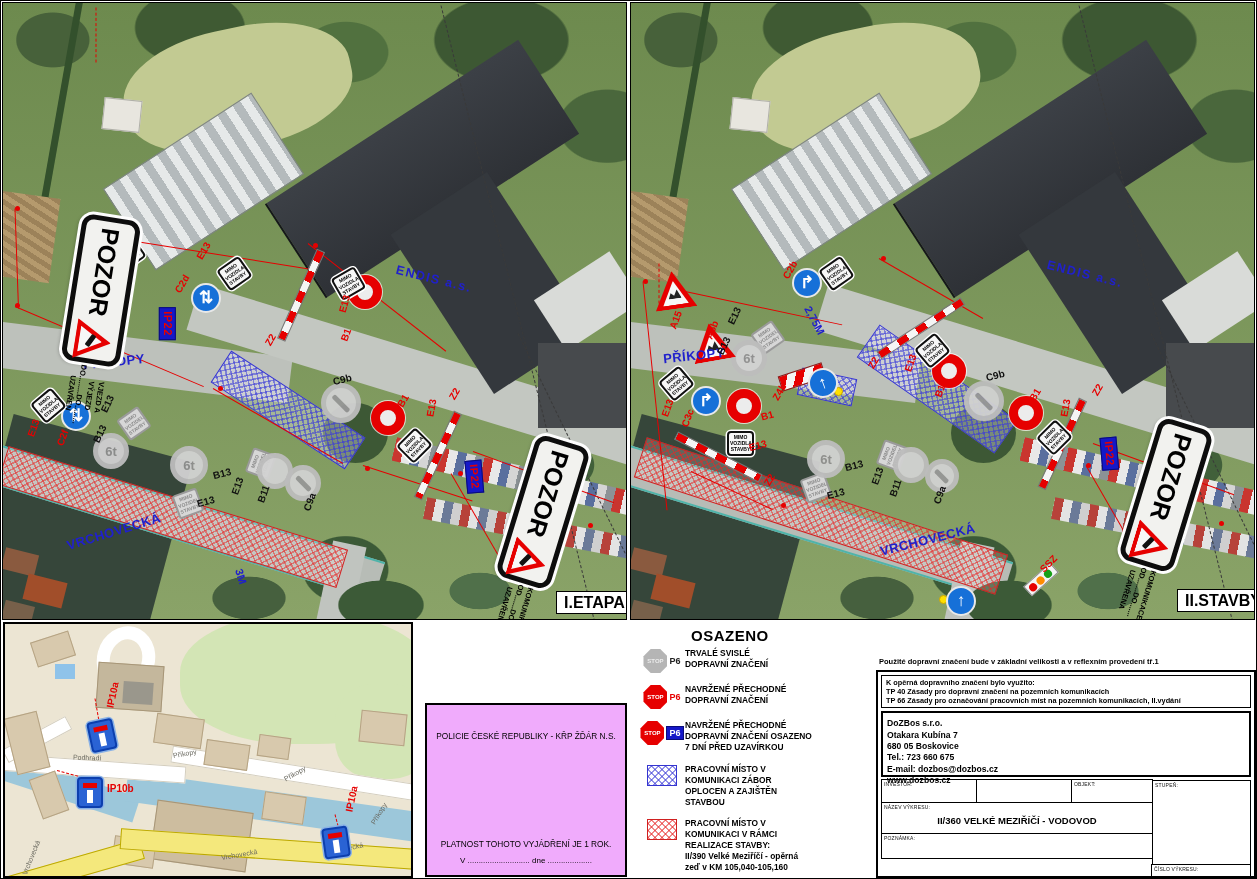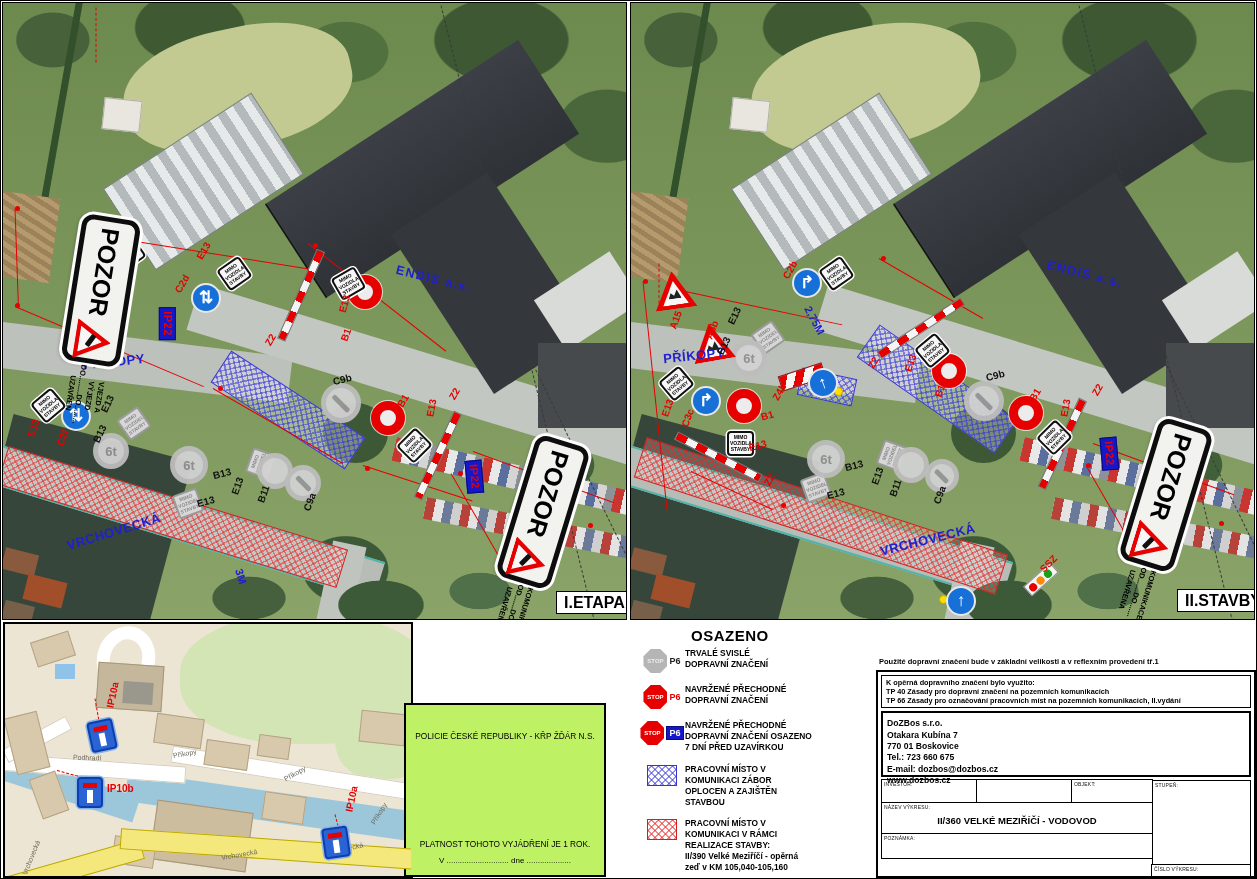--- a/index.html
+++ b/index.html
@@ -53,21 +53,21 @@
   .ov{position:absolute;left:2px;top:621px;width:410px;height:256px;border:2px solid #000;box-sizing:border-box;background:#ece5d3;overflow:hidden;}
   .ovbg{position:absolute;}
   .ov-street{position:absolute;font-size:7px;color:#69685f;white-space:nowrap;z-index:12;line-height:1;}
   .ov-rlabel{position:absolute;font-size:10px;font-weight:700;color:#e60000;white-space:nowrap;z-index:30;line-height:1;}
   .ip10{position:absolute;width:22px;height:27px;background:#2a63d4;border:2.5px solid #0c3fae;border-radius:4px;box-shadow:0 0 0 1.5px #8ab2e6;box-sizing:content-box;z-index:25;}
   .ip10 i{position:absolute;left:50%;bottom:3px;transform:translateX(-50%);width:6px;height:13px;background:#fff;}
   .ip10 b{position:absolute;left:50%;top:4px;transform:translateX(-50%);width:14px;height:5px;background:#e60000;}
   .ov-dash{position:absolute;height:0;border-top:1.3px dashed #e60000;transform-origin:left center;z-index:24;}
 
   
-  .police{position:absolute;left:403px;top:702px;width:202px;height:174px;border:2px solid #000;box-sizing:border-box;background:#bef264;}
+  .police{position:absolute;left:424px;top:702px;width:202px;height:174px;border:2px solid #000;box-sizing:border-box;background:#f0abfc;}
   .police .pt{margin-top:26px;text-align:center;font-size:8.3px;font-weight:400;color:#000;}
   .police .pv{position:absolute;left:0;right:0;bottom:26px;text-align:center;font-size:8.3px;color:#000;}
   .police .ps{position:absolute;left:0;right:0;bottom:10px;text-align:center;font-size:8px;color:#000;}
 
   
   .legend{position:absolute;left:630px;top:620px;width:246px;height:259px;background:#fff;}
   .legend h3{margin:6px 0 4px 60px;font-size:15px;font-weight:700;letter-spacing:.5px;}
   .li-row{display:flex;align-items:flex-start;margin:0 0 11px 8px;}
   .li-ic{width:46px;flex:none;display:flex;align-items:center;justify-content:center;padding-top:1px;}
   .li-tx{font-size:8.4px;font-weight:700;line-height:1.3;color:#000;white-space:pre-line;}
@@ -521,21 +521,21 @@
   <div class="tb">
     <div class="tb-tp">
       <div>K opěrná dopravního značení bylo využito:</div>
       <div>TP 40 Zásady pro dopravní značení na pozemních komunikacích</div>
       <div>TP 66 Zásady pro označování pracovních míst na pozemních komunikacích, II.vydání</div>
     </div>
     <div class="tb-logo">
       <div class="tb-co">
         <div>DoZBos s.r.o.</div>
         <div>Otakara Kubína 7</div>
-        <div>770 01 Boskovice</div>
+        <div>680 05 Boskovice</div>
         <div>Tel.: 723 660 675</div>
         <div>E-mail: dozbos@dozbos.cz</div>
         <div>www.dozbos.cz</div>
       </div>
     </div>
     <div class="tb-table">
       <div class="tb-left">
         <div class="tr2">
           <div class="cell c-a">
             <span class="cl">INVESTOR:</span>

